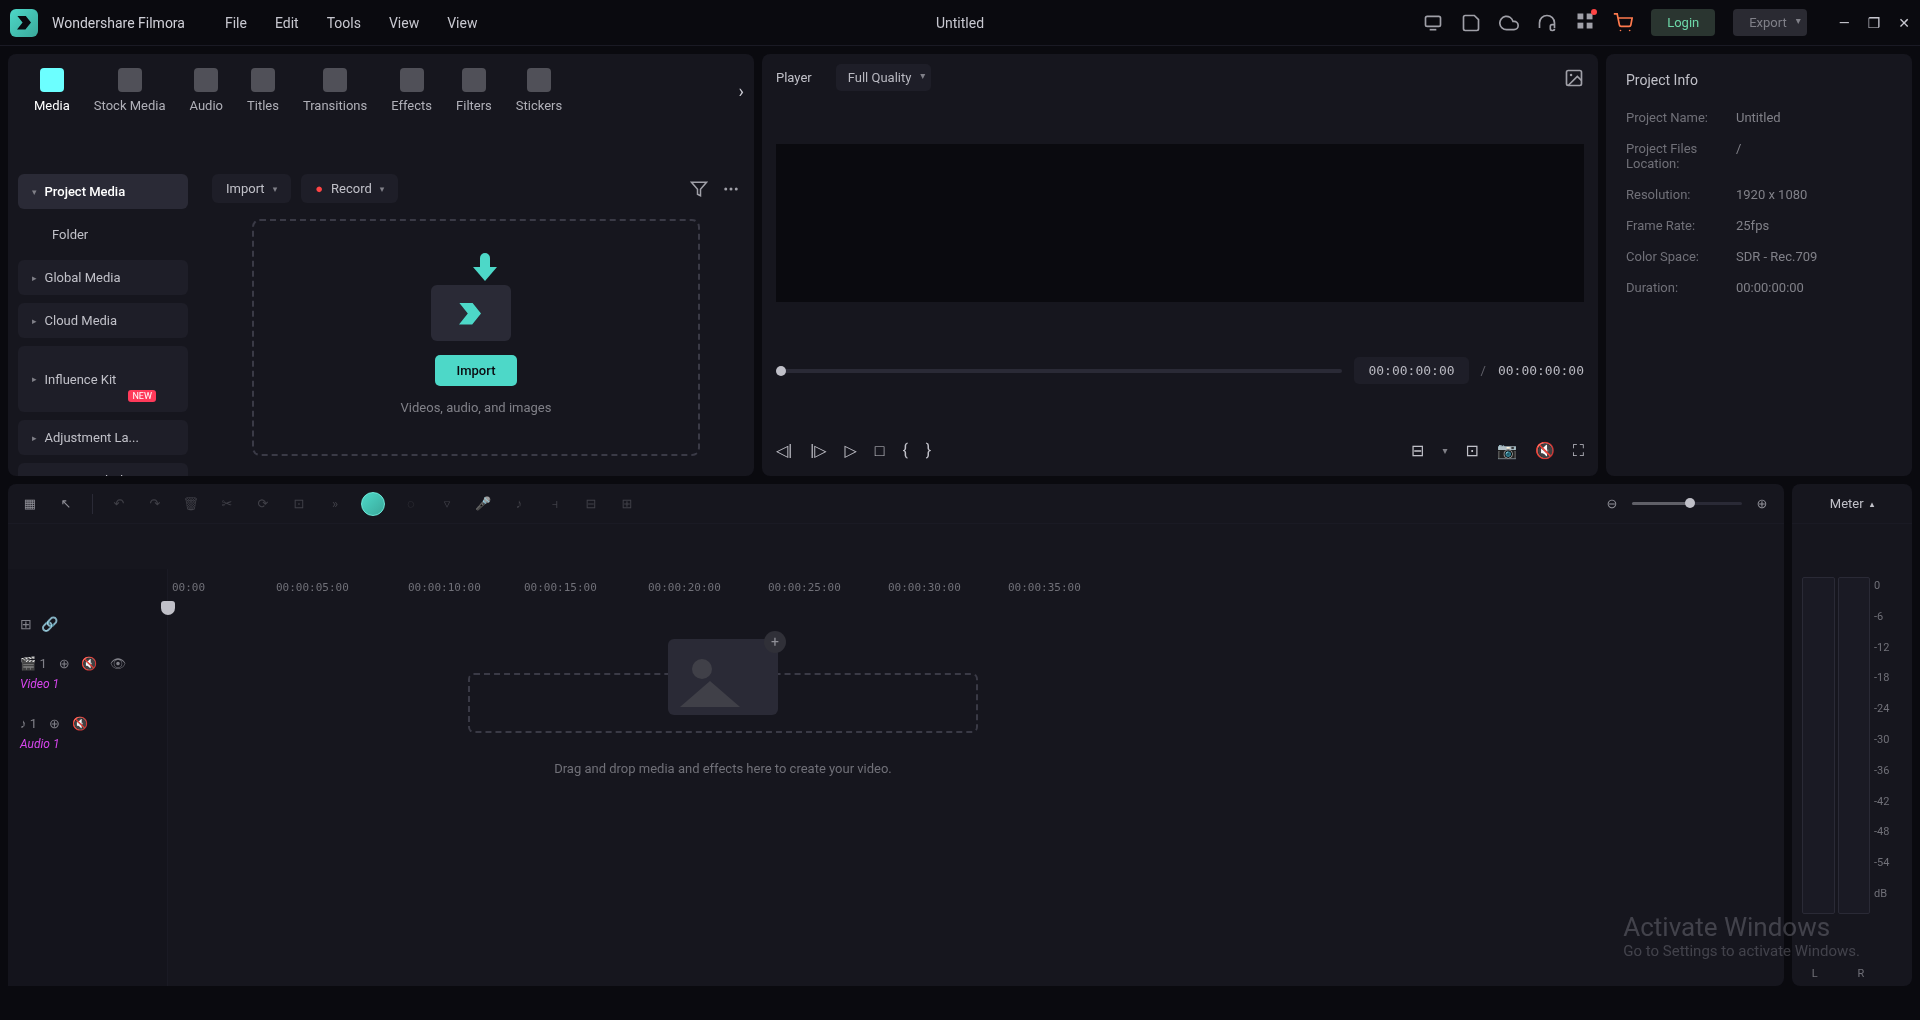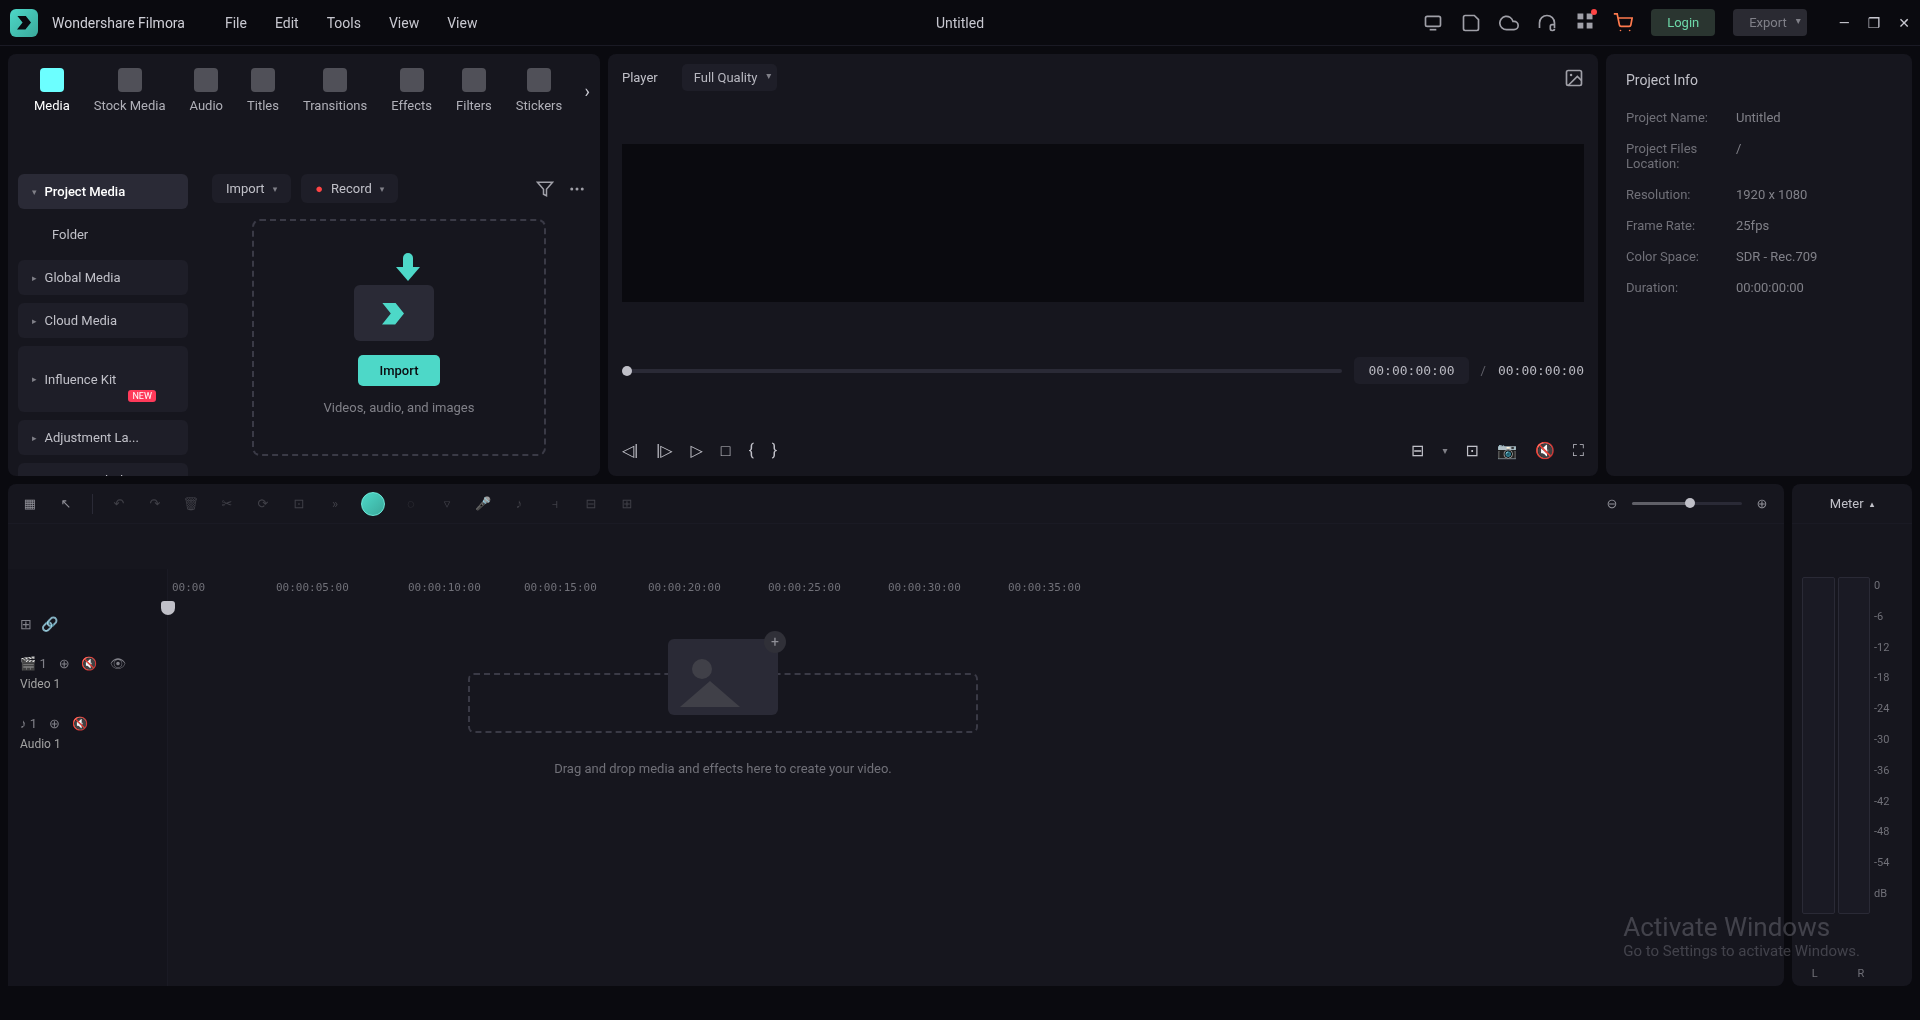--- a/index.html
+++ b/index.html
@@ -130,21 +130,21 @@
       padding: 8px;
     }
     .panel {
       background: #16161e;
       border-radius: 8px;
       gap: 45px;
     }
     
     
     .tabs-panel {
-      width: 592px;
+      width: 746px;
       display: flex;
       flex-direction: column;
     }
     .tabbar {
       display: flex;
       align-items: center;
       padding: 8px 14px 0;
       position: relative;
     }
     .tab {
@@ -561,21 +561,21 @@
       padding: 0 12px;
       gap: 6px;
     }
     .track-hdr-icons {
       display: flex;
       gap: 12px;
       font-size: 13px;
       color: #808088;
     }
     .track-hdr-icons span { cursor: pointer; }
-    .track-label { font-size: 12px; color: #a3a3a3; }
+    .track-label { font-size: 12px; color: #d946ef; font-style: italic; }
     
     .tracks-area {
       flex: 1;
       position: relative;
       padding-top: 36px;
     }
     .drop-hint-zone {
       position: absolute;
       left: 300px;
       top: 70px;

